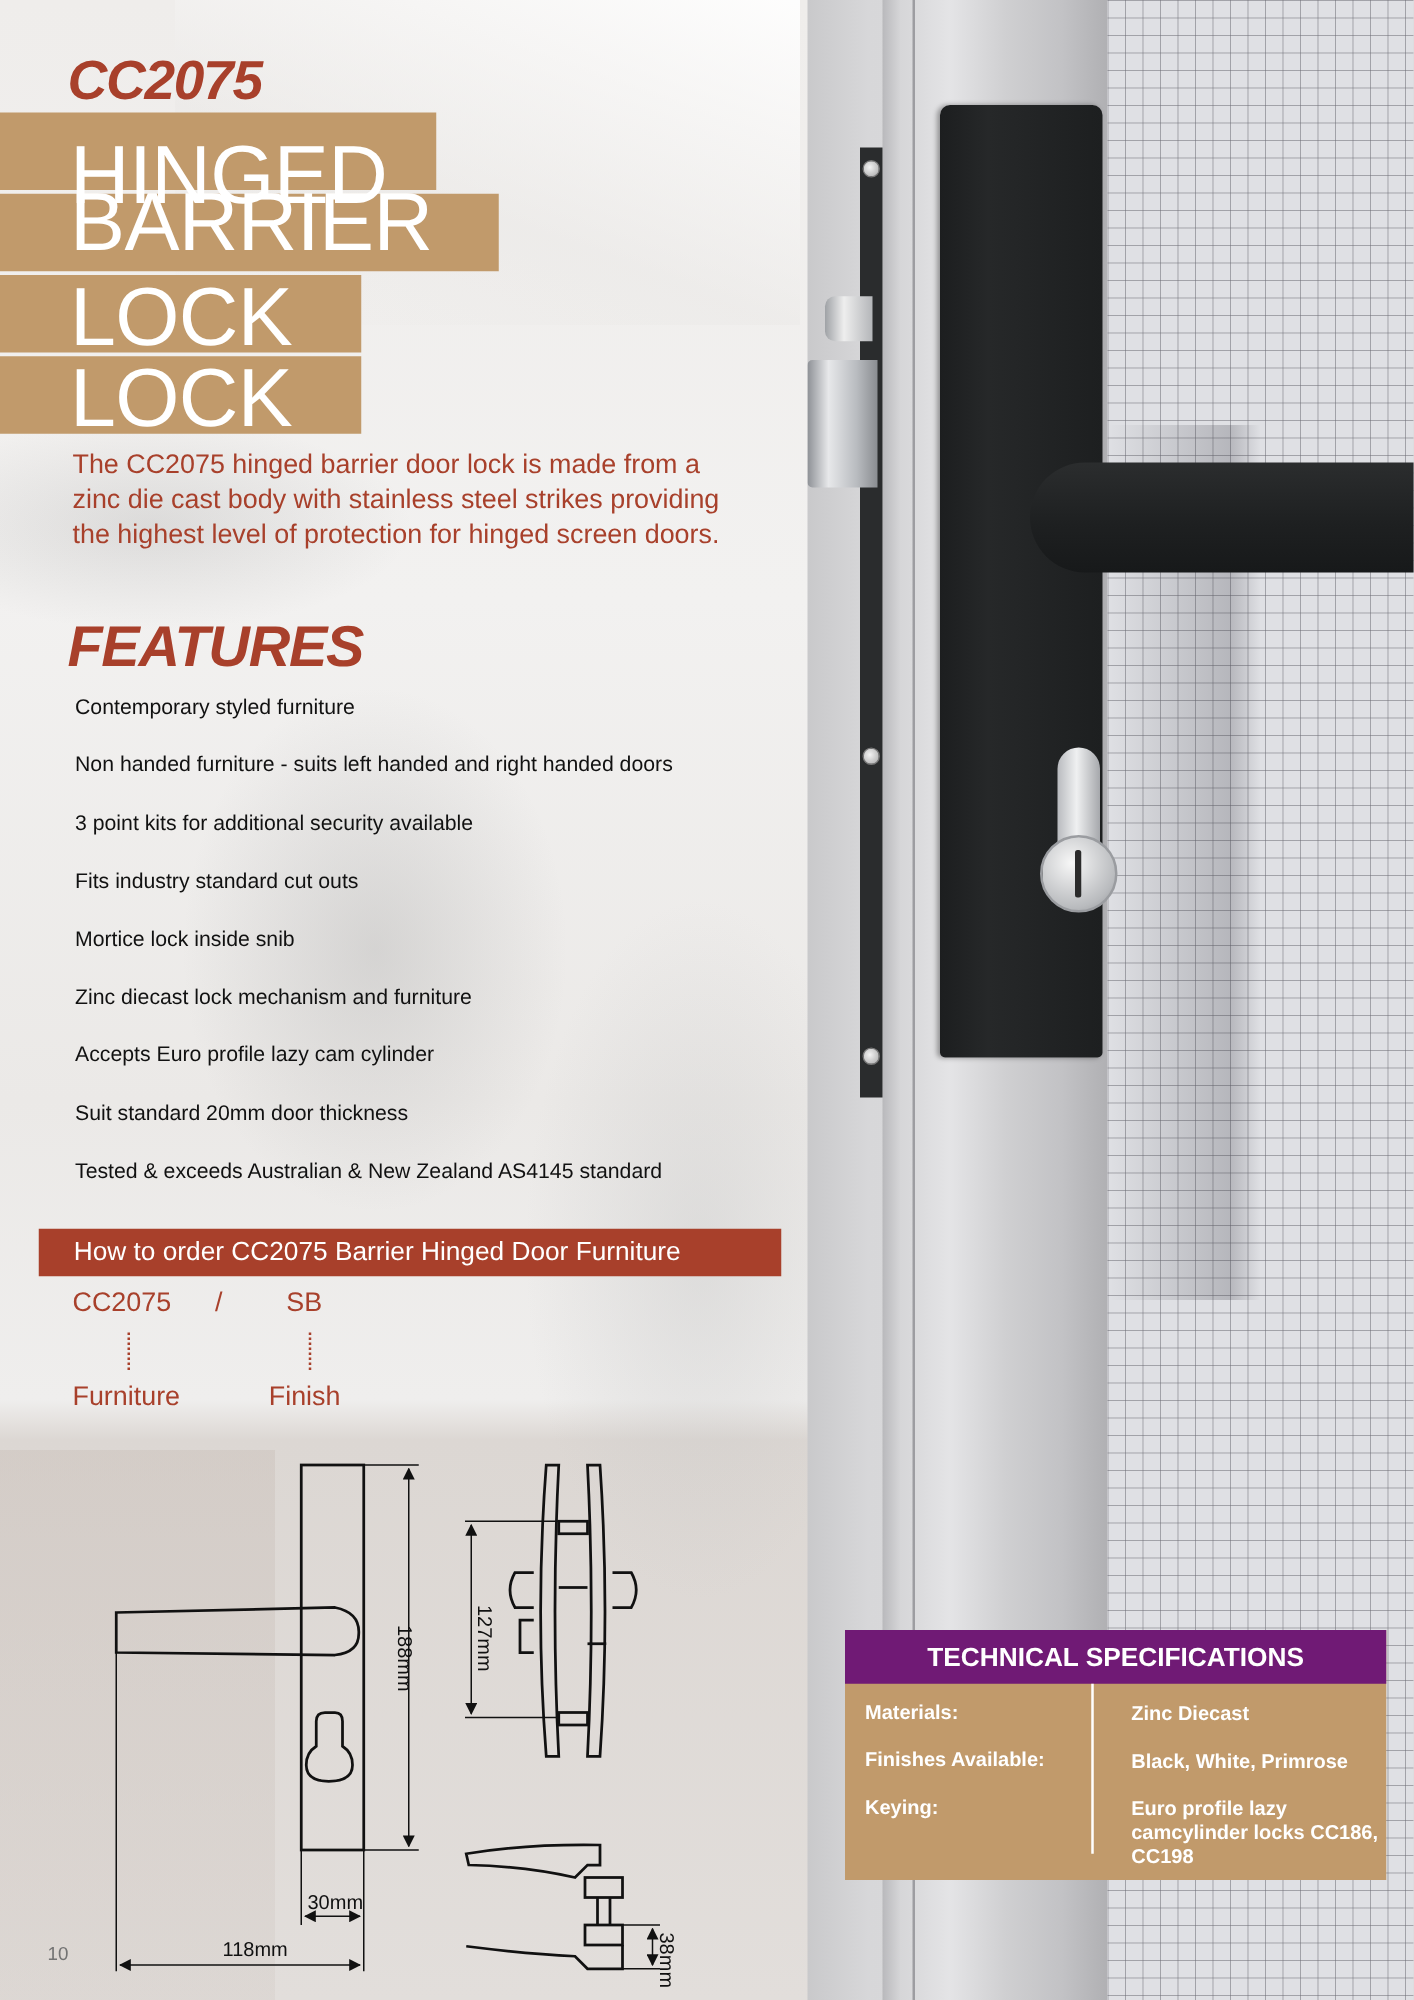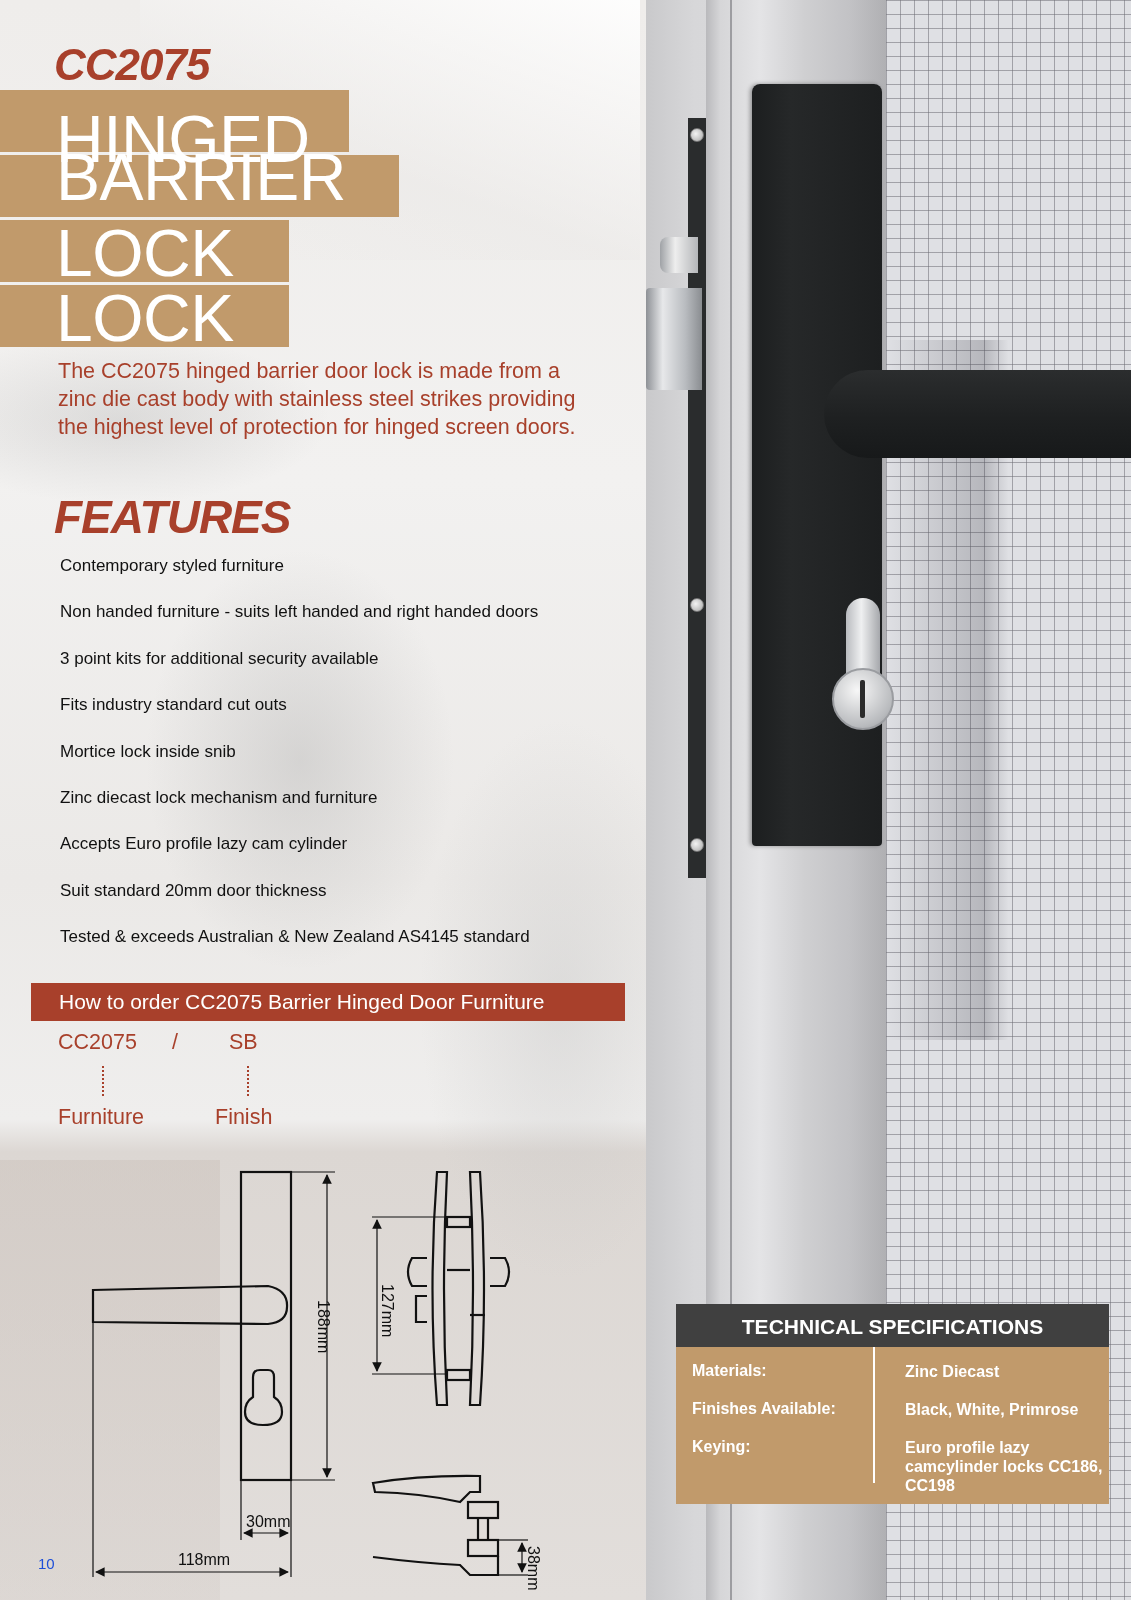--- a/index.html
+++ b/index.html
@@ -130,30 +130,30 @@
   }
   .order-code { position: absolute; top: 1030px; font-size: 21.5px; color: #a8402b; }
   .order-label { position: absolute; top: 1105px; font-size: 21.5px; color: #a8402b; }
   .dots {
     position: absolute; top: 1066px; width: 0; height: 30px;
     border-left: 2px dotted #a8402b;
   }
   .drawing { position: absolute; left: 0; top: 1140px; width: 560px; height: 460px; }
   .dim-text { font-family: "Liberation Sans", sans-serif; font-size: 16px; fill: #111; }
   .page-number {
-    position: absolute; left: 38px; top: 1555px; font-size: 15px; color: #1d4ed8;
+    position: absolute; left: 38px; top: 1555px; font-size: 15px; color: #737373;
   }
 
   
   .spec-box {
     position: absolute; left: 676px; top: 1304px; width: 433px; height: 200px;
     background: #c19a6b;
   }
   .spec-header {
-    height: 43px; background: #404040; color: #ffffff;
+    height: 43px; background: #701a75; color: #ffffff;
     font-size: 21px; font-weight: bold; text-align: center; line-height: 45px;
   }
   .spec-divider {
     position: absolute; left: 197px; top: 43px; width: 2px; height: 136px; background: #ffffff;
   }
   .spec-row { position: absolute; left: 16px; width: 410px; color: #ffffff; font-weight: bold; font-size: 16px; }
   .spec-label { position: absolute; left: 0; top: 0; }
   .spec-value { position: absolute; left: 213px; top: 0; width: 200px; line-height: 19px; }
 </style>
 </head>

